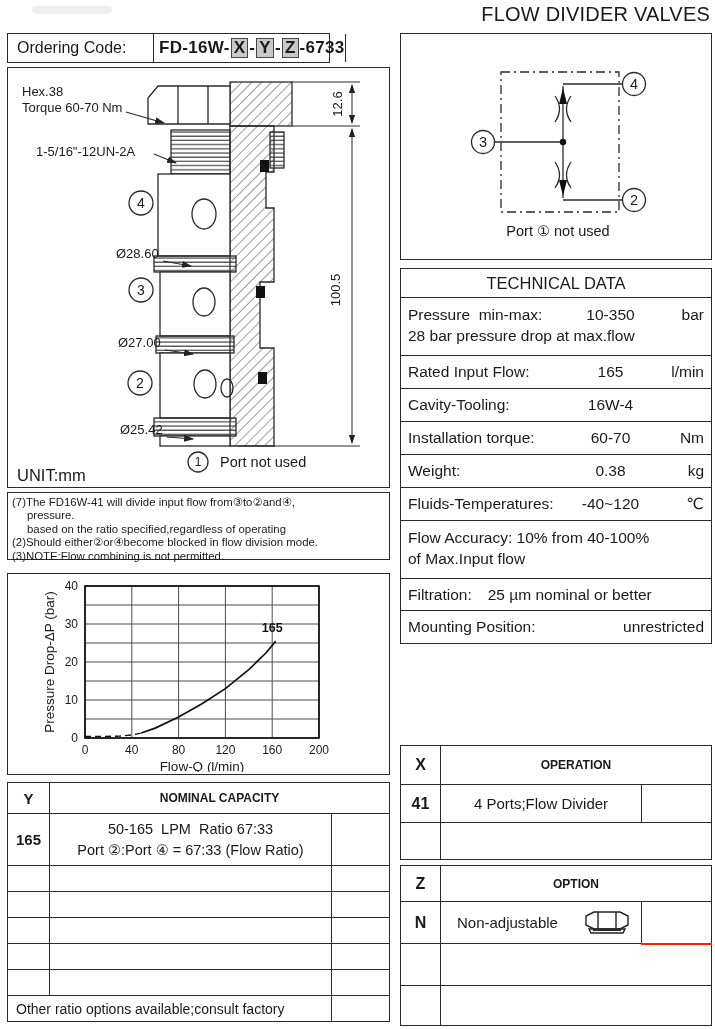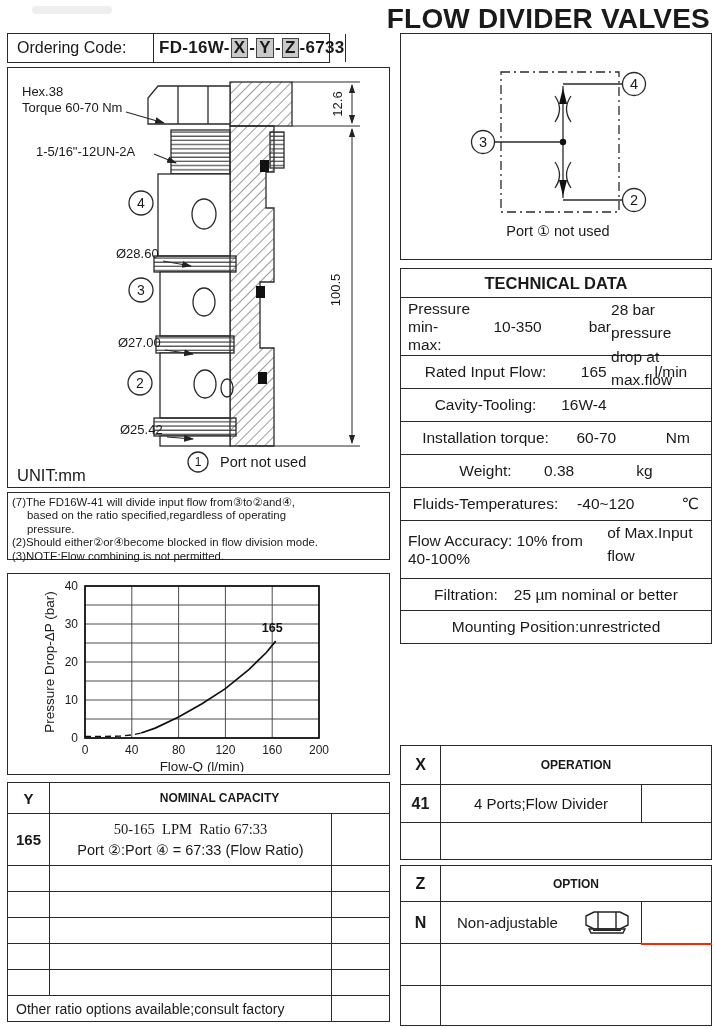--- a/index.html
+++ b/index.html
@@ -5,21 +5,21 @@
   html,body{margin:0;padding:0;}
   body{
     width:715px;height:1029px;position:relative;background:#fff;
     font-family:"Liberation Sans","DejaVu Sans",sans-serif;color:#1a1a1a;
     overflow:hidden;
   }
   .abs{position:absolute;}
   .box{border:1.6px solid #2a2a2a;box-sizing:border-box;background:#fff;}
 
   
-  #page-title{top:3px;right:5px;font-size:28px;font-weight:bold;letter-spacing:.2px;}
+  #page-title{top:3px;right:5px;font-size:20px;font-weight:normal;letter-spacing:.2px;}
   #smudge{top:6px;left:32px;width:80px;height:8px;background:#e4e4e4;border-radius:4px;opacity:.6;}
 
   
   #ordering-box{left:7px;top:33px;width:323px;height:30px;display:flex;align-items:stretch;}
   .oc-label{flex:0 0 146px;border-right:1.6px solid #2a2a2a;display:flex;align-items:center;padding-left:9px;font-size:16px;box-sizing:border-box;}
   .oc-code{flex:1;display:flex;align-items:center;padding-left:5px;font-size:17px;font-weight:bold;letter-spacing:.3px;white-space:nowrap;}
   .oc-tail{flex:0 0 13px;border-left:1.6px solid #2a2a2a;}
   .codebox{background:#c9c9c9;border:1.4px solid #444;padding:0 2px;margin:0 1px;line-height:1.05;}
 
   
@@ -44,22 +44,22 @@
   .curve.dash{stroke-dasharray:6 4;stroke-width:1.4;}
   .anno{font-size:12.5px;font-weight:bold;fill:#111;}
   .schem-caption{font-size:14.5px;fill:#1a1a1a;}
   .schem-num{font-size:14.5px;fill:#1a1a1a;}
 
   
   #schematic-box{left:400px;top:33px;width:312px;height:227px;}
 
   
   #tech-box{left:400px;top:268px;width:312px;}
-  .tech-title{height:28px;display:flex;align-items:center;justify-content:center;font-weight:bold;font-size:16.5px;}
-  .trow{border-top:1.8px solid #2a2a2a;display:flex;flex-direction:row;justify-content:center;padding:0 7px;font-size:15.5px;box-sizing:border-box;}
+  .tech-title{height:28px;display:flex;align-items:center;justify-content:center;font-weight:normal;font-size:16.5px;}
+  .trow{border-top:1.8px solid #2a2a2a;display:flex;flex-direction:column;justify-content:center;padding:0 7px;font-size:15.5px;box-sizing:border-box;}
   .tmain{display:flex;align-items:center;}
   .tlabel{flex:1;white-space:pre-wrap;}
   .tval{flex:0 0 95px;text-align:center;}
   .tunit{flex:0 0 46px;text-align:right;}
   .trow.inline .tlabel{flex:0 0 auto;}
   .trow.inline .tval{flex:0 0 auto;margin-left:16px;text-align:center;}
   .trow.rightval .tval{flex:0 0 auto;margin-left:auto;text-align:center;}
   .textra{line-height:1.5;}.h58{height:58px}.h33{height:33px}.h32{height:32px}
   .h30{height:30px}.h52{height:52px}.h26{height:26px}
   .h38{height:38px}.h37{height:37px}.h35{height:35px}.h42{height:42px}.h40{height:40px}
@@ -68,21 +68,21 @@
   .ltable{display:flex;flex-direction:column;}
   .lrow{display:flex;box-sizing:border-box;}
   .bt{border-top:1.6px solid #2a2a2a;}
   .cl{border-right:1.6px solid #2a2a2a;display:flex;align-items:center;justify-content:center;font-weight:bold;box-sizing:border-box;}
   .cr{border-left:1.6px solid #2a2a2a;box-sizing:border-box;}
   .chead{flex:1;display:flex;align-items:center;justify-content:center;font-weight:bold;font-size:12px;}
   #y-table{left:7px;top:782px;width:383px;}
   #y-table .cl{flex:0 0 42px;font-size:15px;}
   #y-table .cr{flex:0 0 58px;}
   .ycm{flex:1;display:flex;flex-direction:column;align-items:center;justify-content:center;font-size:14.5px;line-height:1.4;}
-  .ycm .pre{white-space:pre;font-family:Liberation Serif, serif;}
+  .ycm .pre{white-space:pre;}
   .ycf{flex:1;display:flex;align-items:center;padding-left:8px;font-size:14px;}
   #x-table{left:400px;top:745px;width:312px;}
   #z-table{left:400px;top:865px;width:312px;}
   #x-table .cl,#z-table .cl{flex:0 0 40px;font-size:16px;}
   #x-table .cr,#z-table .cr{flex:0 0 70px;}
   .xcm{flex:1;display:flex;align-items:center;justify-content:center;font-size:15px;}
   .zcm{flex:1;display:flex;align-items:center;padding-left:16px;gap:25px;font-size:15px;}
   .fill{flex:1;}
   .relrow{position:relative;}
   .red-line{position:absolute;right:-1px;bottom:-1.8px;width:71px;height:1.8px;background:#ff2400;}
@@ -175,22 +175,22 @@
       <circle class="portc" cx="190" cy="394" r="10"></circle>
         <text class="portn small" x="190" y="398" text-anchor="middle">1</text>
     </g>
     <text class="dwg-note" x="212" y="399">Port not used</text>
     <text class="dwg-unit" x="9" y="413">UNIT:mm</text>
   </svg>
 </div>
 
 <div class="abs box" id="notes-box">
   <div>(7)The FD16W-41 will divide input flow from③to②and④,</div>
+  <div class="note-indent">pressure.</div>
   <div class="note-indent">based on the ratio specified,regardless of operating</div>
-  <div class="note-indent">pressure.</div>
   <div>(2)Should either②or④become blocked in flow division mode.</div>
   <div>(3)NOTE:Flow combining is not permitted.</div>
 </div>
 
 <div class="abs box" id="chart-box">
   <svg id="chart-svg" width="379" height="198" viewBox="0 0 379 198">
       <line x1="77" y1="12" x2="77" y2="164" class="grid"></line>
       <line x1="123.80000000000001" y1="12" x2="123.80000000000001" y2="164" class="grid"></line>
       <line x1="170.60000000000002" y1="12" x2="170.60000000000002" y2="164" class="grid"></line>
       <line x1="217.4" y1="12" x2="217.4" y2="164" class="grid"></line>

